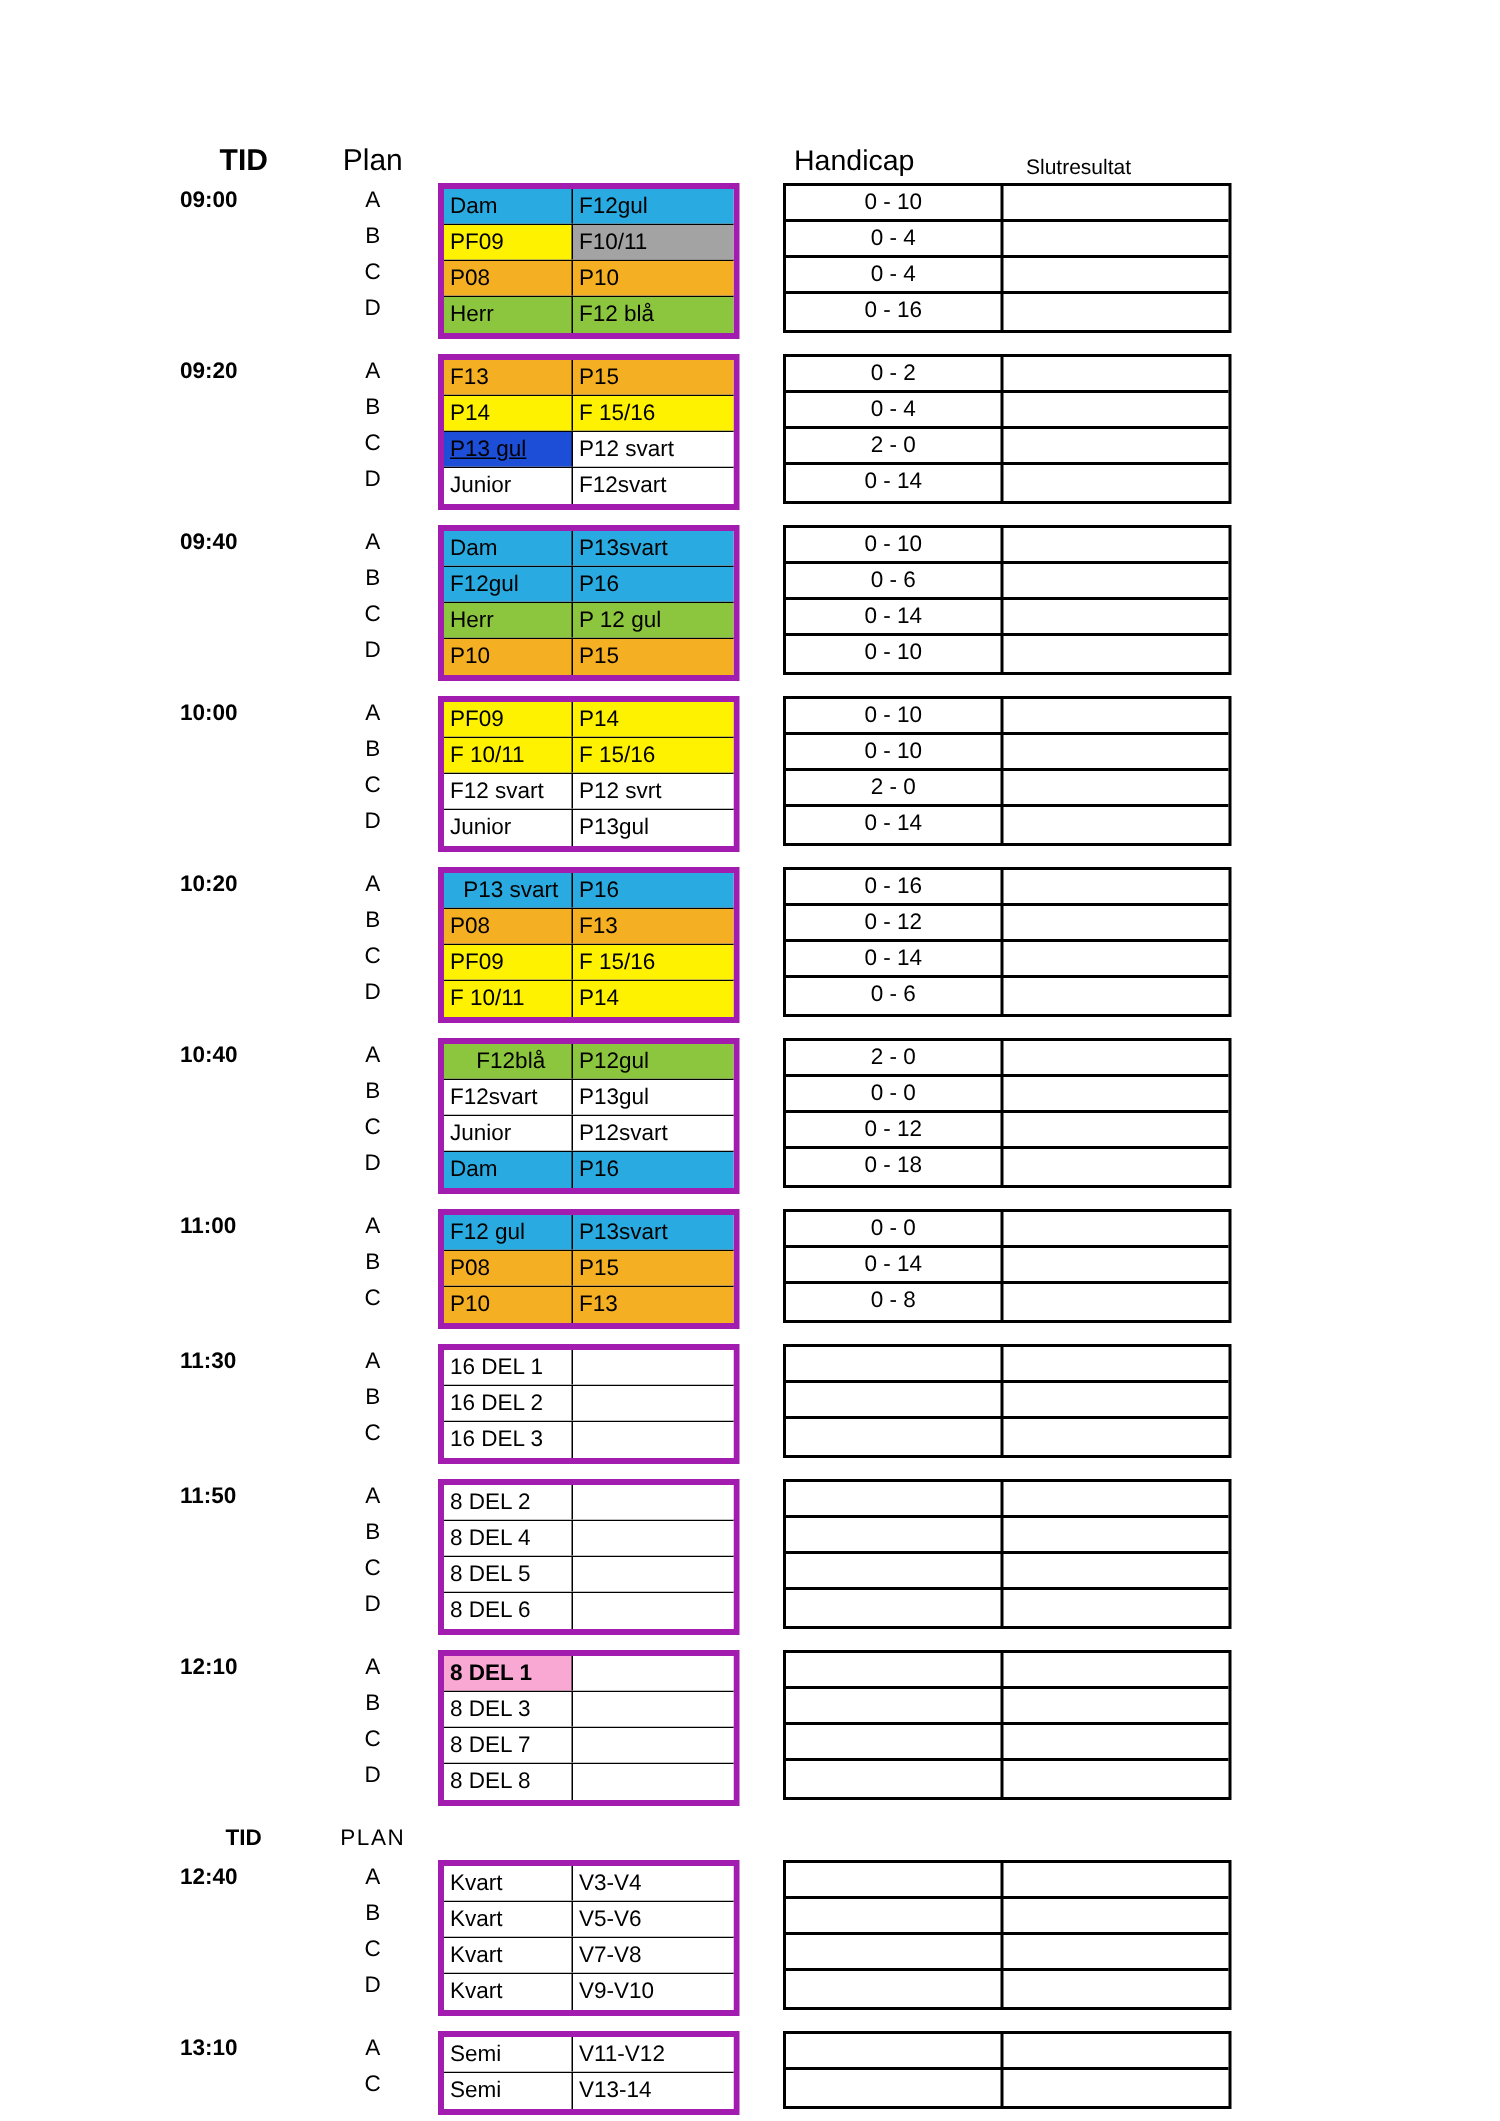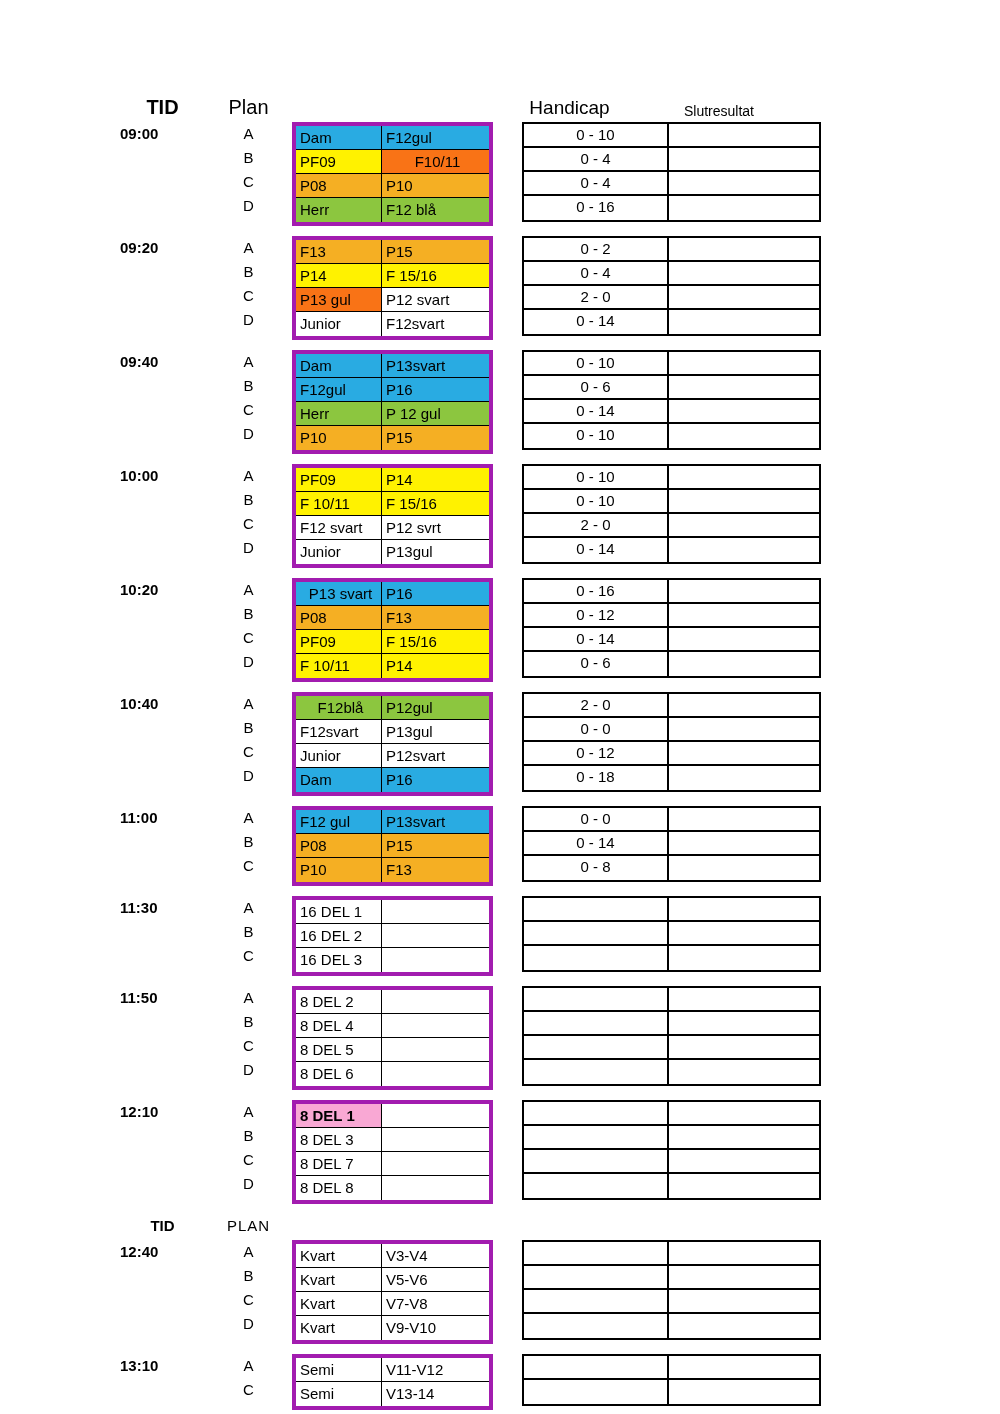--- a/index.html
+++ b/index.html
@@ -85,21 +85,21 @@
             <div class="plan">D</div>
           </div>
         </div>
         <div class="teams">
           <div class="team-row">
             <div class="tc tc1" style="background: rgb(41, 171, 226);">Dam</div>
             <div class="tc tc2" style="background: rgb(41, 171, 226);">F12gul</div>
           </div>
           <div class="team-row">
             <div class="tc tc1" style="background: rgb(255, 242, 0);">PF09</div>
-            <div class="tc tc2" style="background: #f97316; text-align: center;">F10/11</div>
+            <div class="tc tc2" style="background: #a3a3a3;">F10/11</div>
           </div>
           <div class="team-row">
             <div class="tc tc1" style="background: rgb(245, 175, 35);">P08</div>
             <div class="tc tc2" style="background: rgb(245, 175, 35);">P10</div>
           </div>
           <div class="team-row">
             <div class="tc tc1" style="background: rgb(140, 198, 63);">Herr</div>
             <div class="tc tc2" style="background: rgb(140, 198, 63);">F12 blå</div>
           </div>
         </div>
@@ -145,21 +145,21 @@
         <div class="teams">
           <div class="team-row">
             <div class="tc tc1" style="background: rgb(245, 175, 35);">F13</div>
             <div class="tc tc2" style="background: rgb(245, 175, 35);">P15</div>
           </div>
           <div class="team-row">
             <div class="tc tc1" style="background: rgb(255, 242, 0);">P14</div>
             <div class="tc tc2" style="background: rgb(255, 242, 0);">F 15/16</div>
           </div>
           <div class="team-row">
-            <div class="tc tc1" style="background: #f97316;">P13 gul</div>
+            <div class="tc tc1" style="background: #1d4ed8; text-decoration: underline;">P13 gul</div>
             <div class="tc tc2" style="background: rgb(255, 255, 255);">P12 svart</div>
           </div>
           <div class="team-row">
             <div class="tc tc1" style="background: rgb(255, 255, 255);">Junior</div>
             <div class="tc tc2" style="background: rgb(255, 255, 255);">F12svart</div>
           </div>
         </div>
         <div class="gap"></div>
         <div class="scores">
           <div class="score-row">

